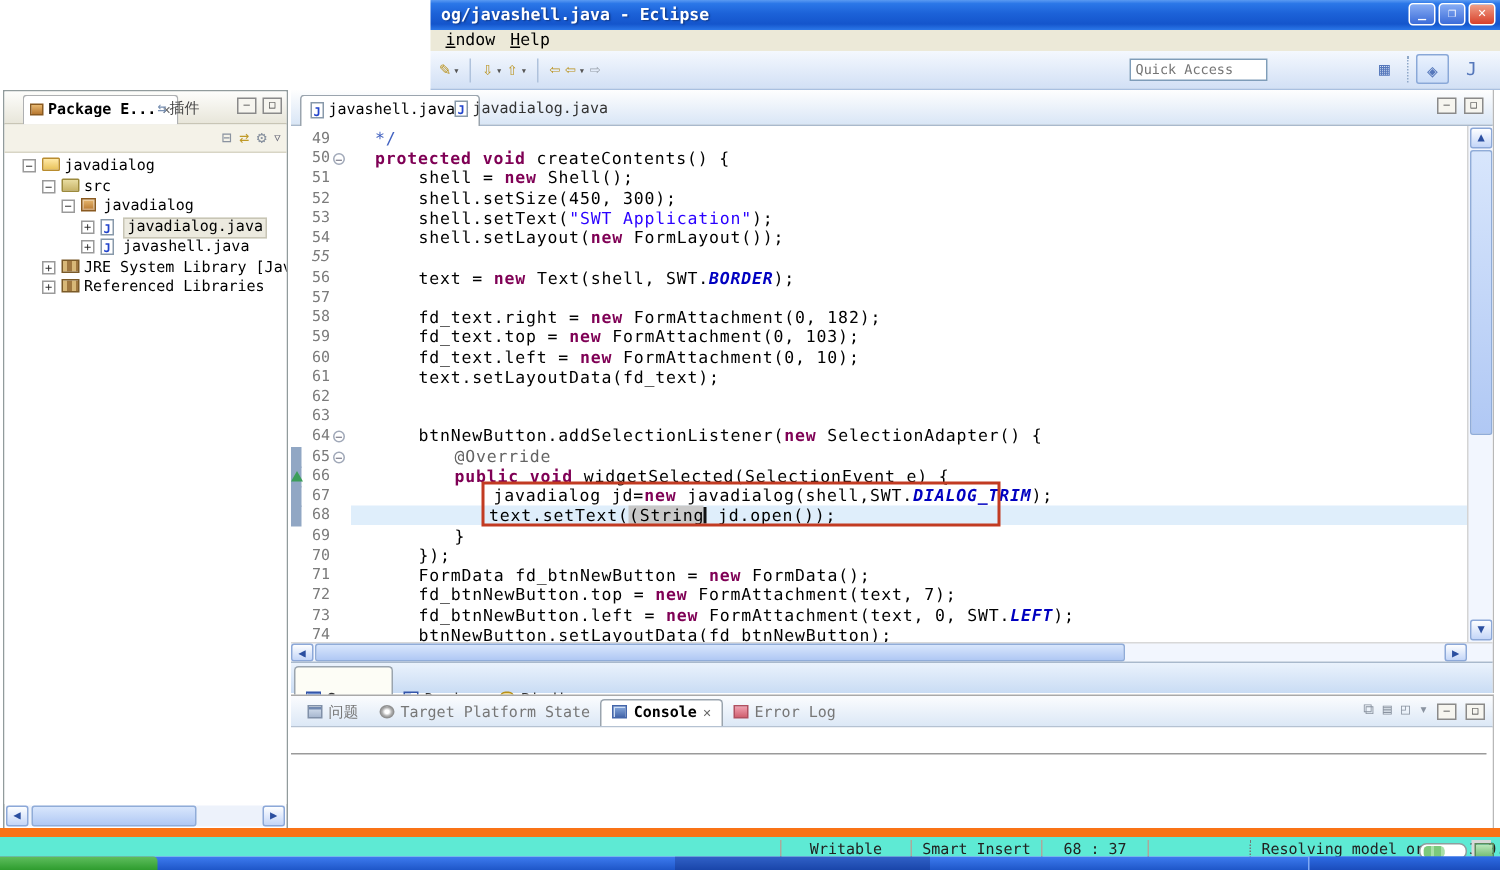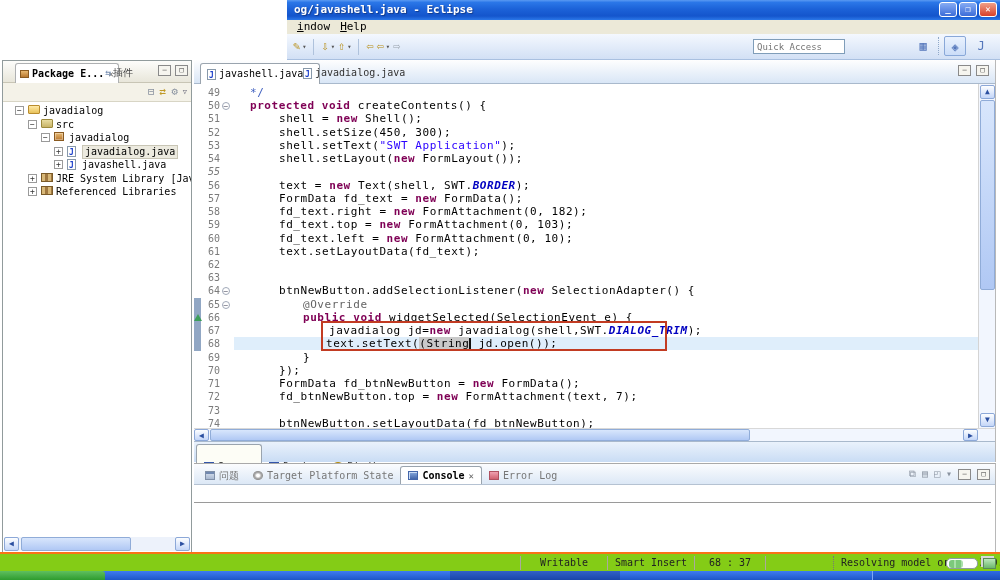--- a/index.html
+++ b/index.html
@@ -143,22 +143,22 @@
   .cti-target{border:1px solid #909090;border-radius:50%;background:radial-gradient(#fff 25%,#A8A8A8 60%);}
   .cti-console{border:1px solid #4466AA;background:linear-gradient(#88AADD,#4466AA);box-shadow:inset 1px 1px 0 #CCDDF5;}
   .cti-errorlog{border:1px solid #B05060;background:linear-gradient(#F0A0B0,#D06070);}
   .c-tools{position:absolute;right:5px;top:3px;display:flex;gap:6px;align-items:center;}
   .c-tool{font-size:10px;color:#8A93A0;line-height:14px;}
   #cbody{position:absolute;left:0;top:21px;right:0;bottom:0;background:#fff;}
   #console-msg{position:absolute;left:6px;top:3px;font-size:10px;color:#000;}
   #cline{position:absolute;left:0;top:17px;right:4px;height:1px;background:#9A9A9A;}
 
   
-  #statusbar{position:absolute;left:0;top:552px;width:1000px;height:19px;background:#84cc16;
-    border-top:2px solid #f97316;}
+  #statusbar{position:absolute;left:0;top:552px;width:1000px;height:19px;background:#5eead4;
+    border-top:6px solid #f97316;}
   .sfield{position:absolute;top:2px;height:14px;border-left:1px solid #ABA99C;
     text-align:center;font-size:10px;line-height:14px;color:#222;}
   .sfield.last{border-right:1px solid #ABA99C;}
   #sdots{position:absolute;left:833px;top:2px;height:14px;border-left:1px dotted #777;}
   #sprog-label{position:absolute;left:841px;top:3px;font-size:10px;color:#222;white-space:nowrap;}
   #sprog{position:absolute;left:946px;top:4px;width:32px;height:11px;border:1px solid #8E9E9E;
     border-radius:5px;background:#fff;overflow:hidden;}
   #sprog-fill{position:absolute;left:2px;top:1px;width:14px;height:8px;border-radius:3px;
     background:repeating-linear-gradient(90deg,#7CC97C 0 5px,#A8E0A8 5px 7px);}
   #sicon{position:absolute;left:983px;top:4px;width:13px;height:11px;border:1px solid #5A8A5A;
@@ -314,21 +314,20 @@
         <div class="cl" data-name="code-line" style="top: 81.38px; font-style: italic;">
           <span class="lnum" data-name="line-number">55</span>
           <span class="ct" data-name="code-text" style="left: 85px;"></span>
         </div>
         <div class="cl" data-name="code-line" style="top: 94.61px;">
           <span class="lnum" data-name="line-number">56</span>
           <span class="ct" data-name="code-text" style="left: 85px;"><span class="tk-p" data-name="code-token">text = </span><span class="tk-k" data-name="code-token">new</span><span class="tk-p" data-name="code-token"> Text(shell, SWT.</span><span class="tk-f" data-name="code-token">BORDER</span><span class="tk-p" data-name="code-token">);</span></span>
         </div>
         <div class="cl" data-name="code-line" style="top: 107.84px;">
           <span class="lnum" data-name="line-number">57</span>
-          <span class="ct" data-name="code-text" style="left: 85px;"><span class="tk-p" data-name="code-token">FormData fd_text = </span><span class="tk-k" data-name="code-token">new</span><span class="tk-p" data-name="code-token"> FormData();</span></span>
         </div>
         <div class="cl" data-name="code-line" style="top: 121.07px;">
           <span class="lnum" data-name="line-number">58</span>
           <span class="ct" data-name="code-text" style="left: 85px;"><span class="tk-p" data-name="code-token">fd_text.right = </span><span class="tk-k" data-name="code-token">new</span><span class="tk-p" data-name="code-token"> FormAttachment(0, 182);</span></span>
         </div>
         <div class="cl" data-name="code-line" style="top: 134.3px;">
           <span class="lnum" data-name="line-number">59</span>
           <span class="ct" data-name="code-text" style="left: 85px;"><span class="tk-p" data-name="code-token">fd_text.top = </span><span class="tk-k" data-name="code-token">new</span><span class="tk-p" data-name="code-token"> FormAttachment(0, 103);</span></span>
         </div>
         <div class="cl" data-name="code-line" style="top: 147.53px;">
@@ -385,20 +384,21 @@
         <div class="cl" data-name="code-line" style="top: 293.06px;">
           <span class="lnum" data-name="line-number">71</span>
           <span class="ct" data-name="code-text" style="left: 85px;"><span class="tk-p" data-name="code-token">FormData fd_btnNewButton = </span><span class="tk-k" data-name="code-token">new</span><span class="tk-p" data-name="code-token"> FormData();</span></span>
         </div>
         <div class="cl" data-name="code-line" style="top: 306.29px;">
           <span class="lnum" data-name="line-number">72</span>
           <span class="ct" data-name="code-text" style="left: 85px;"><span class="tk-p" data-name="code-token">fd_btnNewButton.top = </span><span class="tk-k" data-name="code-token">new</span><span class="tk-p" data-name="code-token"> FormAttachment(text, 7);</span></span>
         </div>
         <div class="cl" data-name="code-line" style="top: 319.52px;">
           <span class="lnum" data-name="line-number">73</span>
+          <span class="ct" data-name="code-text" style="left: 85px;"><span class="tk-p" data-name="code-token">fd_btnNewButton.left = </span><span class="tk-k" data-name="code-token">new</span><span class="tk-p" data-name="code-token"> FormAttachment(text, 0, SWT.</span><span class="tk-f" data-name="code-token">LEFT</span><span class="tk-p" data-name="code-token">);</span></span>
         </div>
         <div class="cl" data-name="code-line" style="top: 332.75px;">
           <span class="lnum" data-name="line-number">74</span>
           <span class="ct" data-name="code-text" style="left: 85px;"><span class="tk-p" data-name="code-token">btnNewButton.setLayoutData(fd_btnNewButton);</span></span>
         </div>
       </div>
     <div id="redbox" data-name="annotation-highlight-box" style="border-color: rgb(194, 59, 34);"></div>
     <div id="evscroll" data-name="editor-vscrollbar">
       <span class="xp-btn up" data-name="scroll-up-icon">▲</span>
       <span class="xp-thumb" id="ev-thumb" data-name="scrollbar-thumb"></span>

